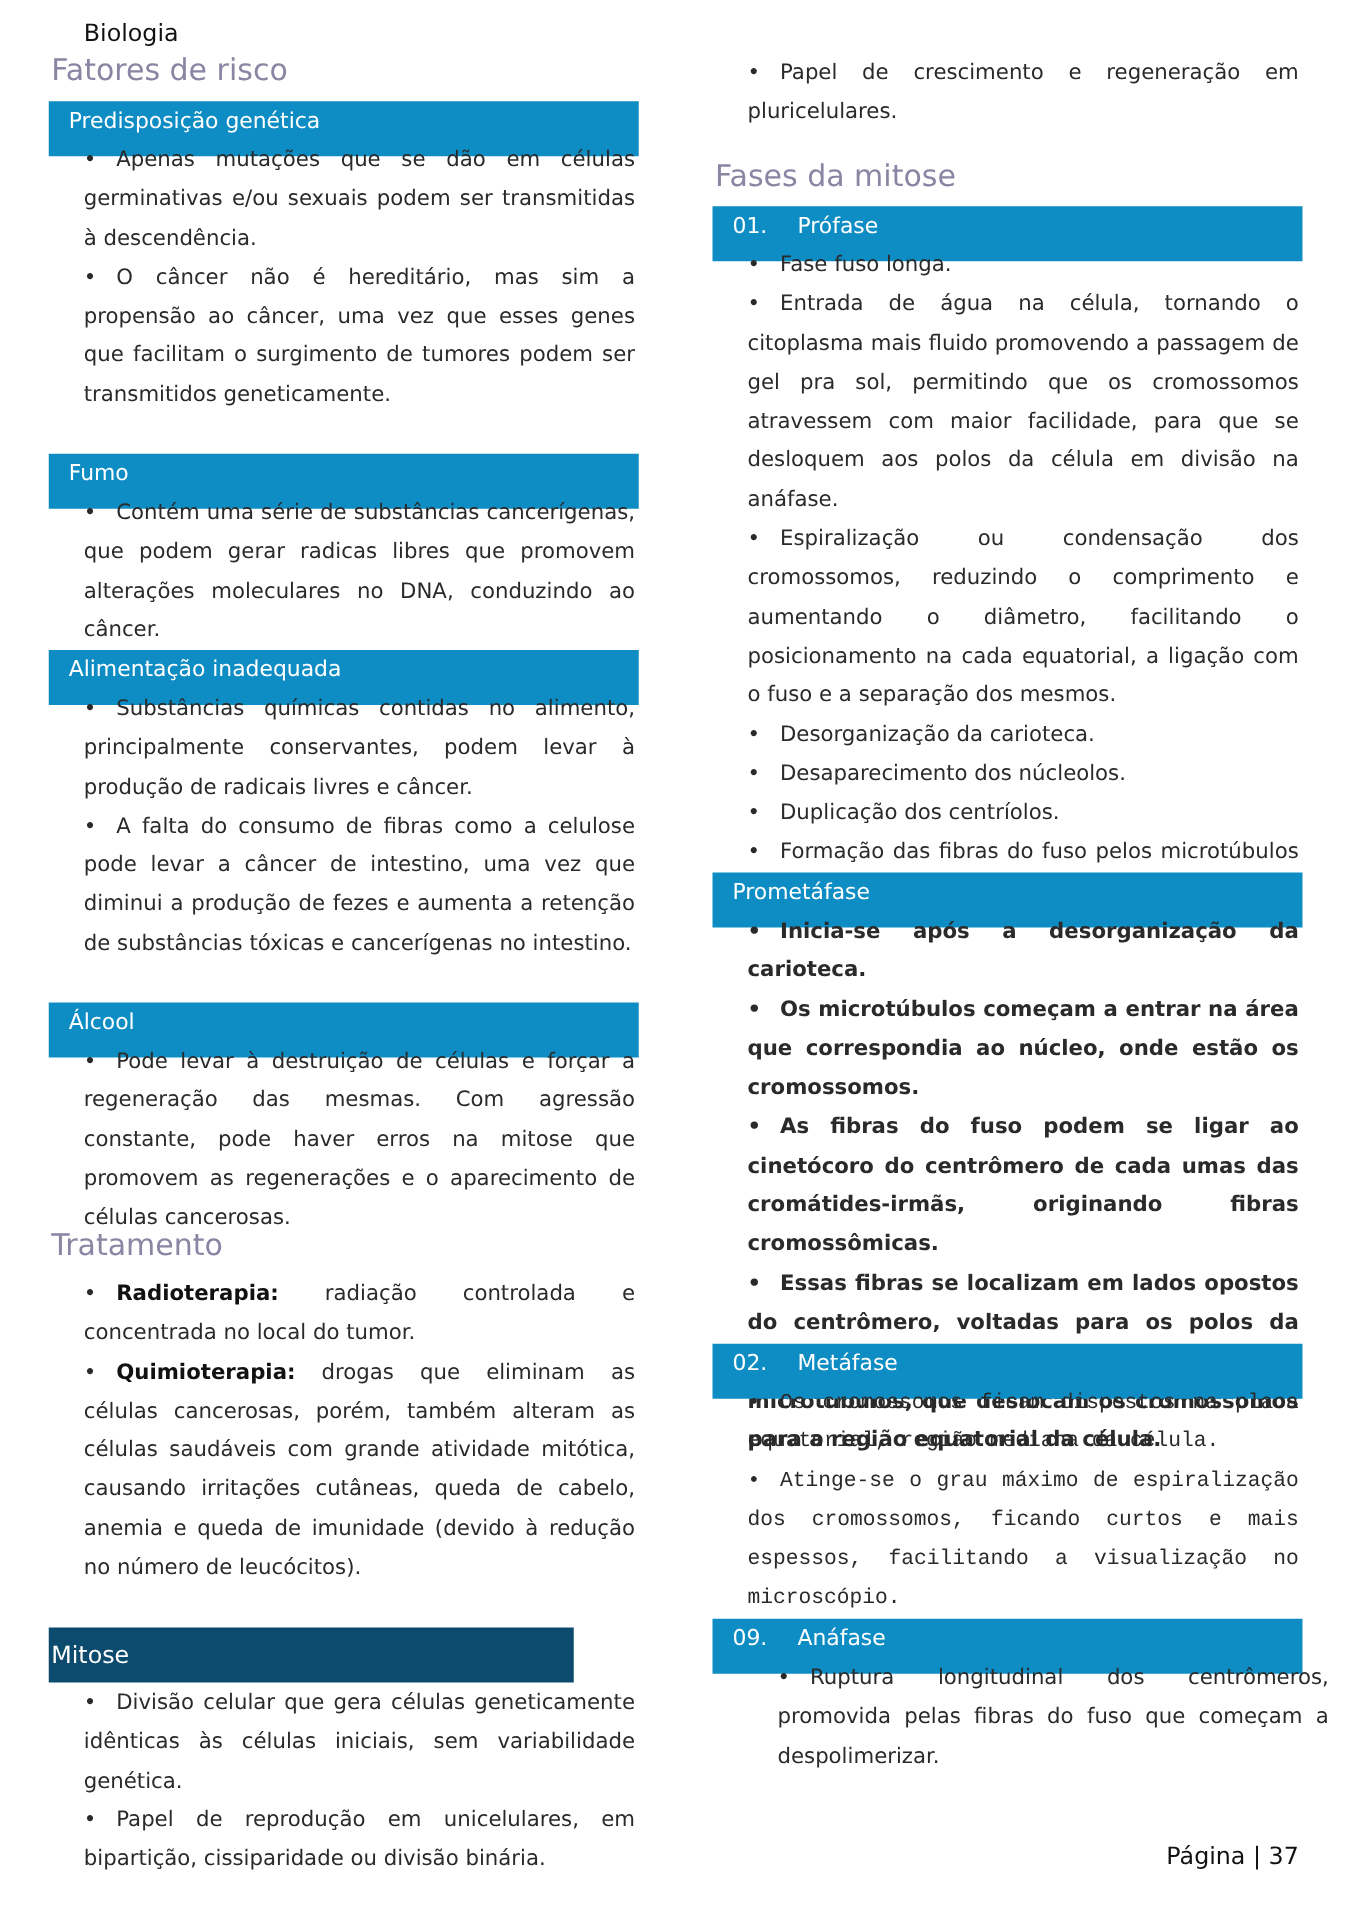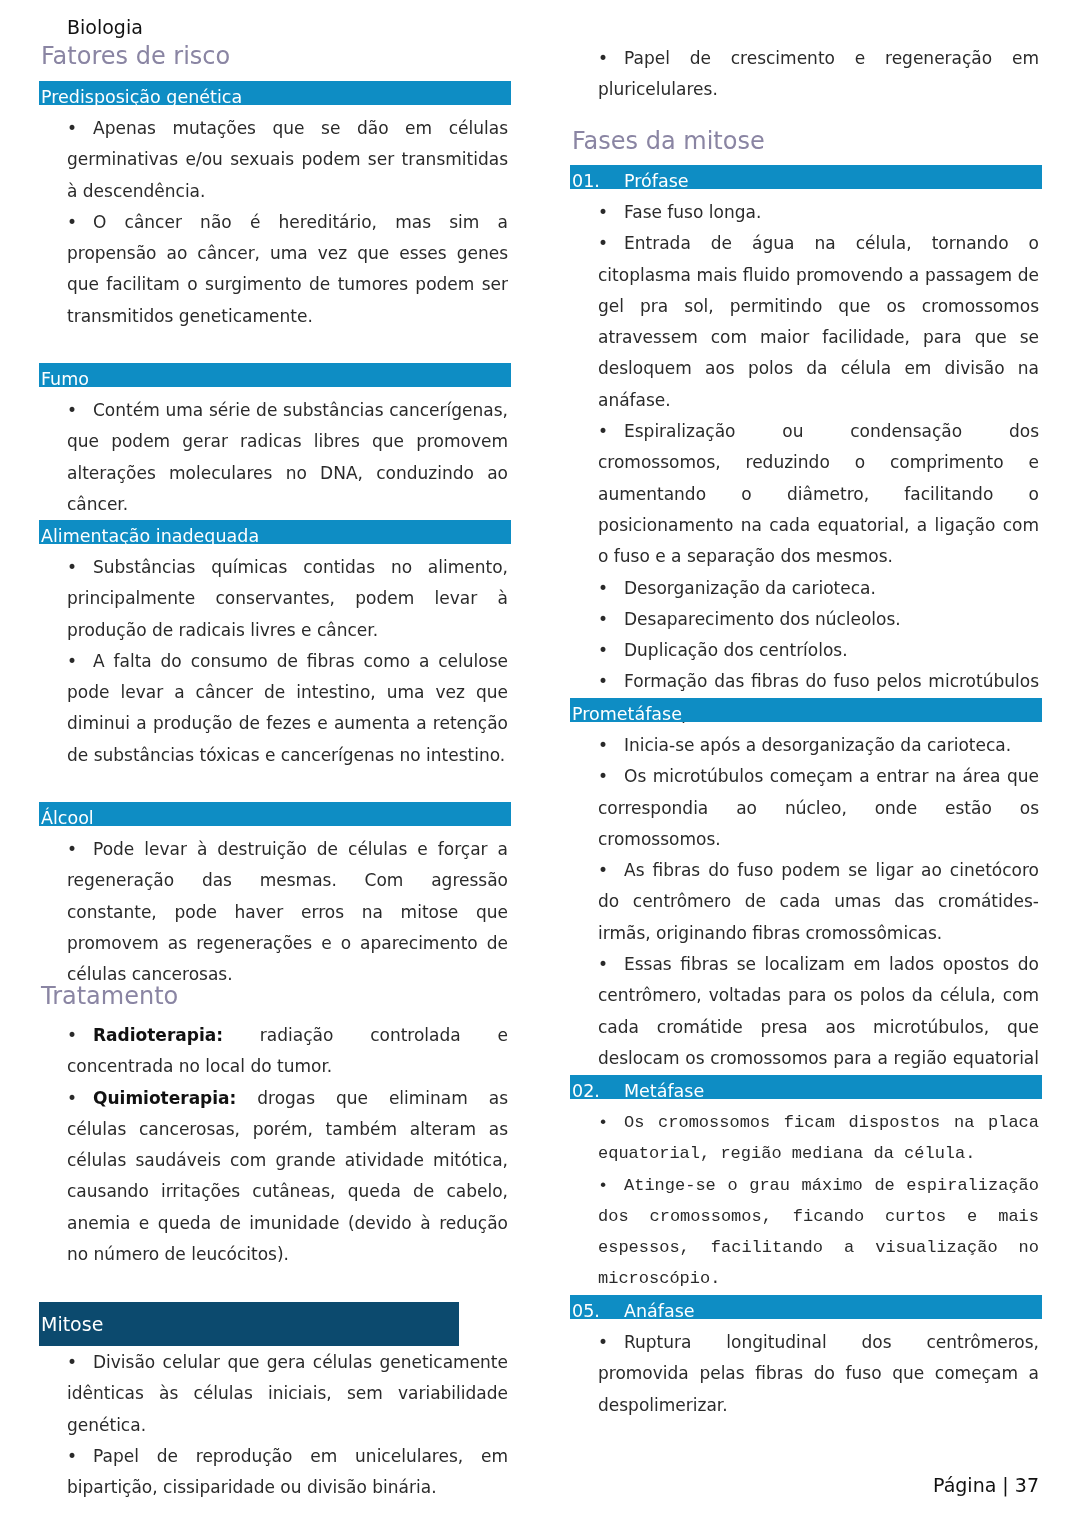--- a/index.html
+++ b/index.html
@@ -3,21 +3,21 @@
 <meta charset="utf-8">
 <style>
   * { box-sizing: border-box; margin: 0; padding: 0; }
   html, body { width: 1080px; height: 1527px; background: #ffffff; }
   body { position: relative; font-family: "DejaVu Sans", sans-serif; color: #222; overflow: hidden; }
   .header-subject { position: absolute; left: 67px; top: 16px; font-size: 19px; color: #111; }
   .col { position: absolute; top: 0; }
   .col-left { left: 39px; width: 472px; }
   .col-right { left: 570px; width: 472px; }
   .section-title { position: absolute; font-size: 24px; color: #8a85a3; white-space: nowrap; }
-  .bar { position: absolute; left: 0; width: 472px; height: 24px; background: #0e8dc4; color: #fff; font-size: 17.5px; line-height: 32px; padding-left: 2px; white-space: nowrap; }
+  .bar { position: absolute; left: 0; width: 472px; height: 44px; background: #0e8dc4; color: #fff; font-size: 17.5px; line-height: 32px; padding-left: 16px; white-space: nowrap; }
   .bar .num { display: inline-block; width: 52px; }
   .bar-light { position: absolute; left: 0; width: 420px; height: 44px; background: #0c4a6e; color: #fff; font-size: 19px; line-height: 44px; padding-left: 2px; }
   .bullets { position: absolute; left: 28px; width: 441px; font-size: 17px; line-height: 31.3px; text-align: justify; color: #2a2a2a; }
   .bullets p { text-indent: 0; }
   .bullets .dot { display: inline-block; width: 26px; }
   .bullets b { font-weight: bold; color: #111; }
   .page-num { position: absolute; right: 41px; top: 1474px; font-size: 19px; color: #111; }
 </style>
 </head>
 <body>
@@ -76,36 +76,36 @@
     <p><span class="dot">•</span><span>Fase fuso longa.</span></p>
     <p><span class="dot">•</span><span>Entrada de água na célula, tornando o citoplasma mais fluido promovendo a passagem de gel pra sol, permitindo que os cromossomos atravessem com maior facilidade, para que se desloquem aos polos da célula em divisão na anáfase.</span></p>
     <p><span class="dot">•</span><span>Espiralização ou condensação dos cromossomos, reduzindo o comprimento e aumentando o diâmetro, facilitando o posicionamento na cada equatorial, a ligação com o fuso e a separação dos mesmos.</span></p>
     <p><span class="dot">•</span><span>Desorganização da carioteca.</span></p>
     <p><span class="dot">•</span><span>Desaparecimento dos núcleolos.</span></p>
     <p><span class="dot">•</span><span>Duplicação dos centríolos.</span></p>
     <p><span class="dot">•</span><span>Formação das fibras do fuso pelos microtúbulos do citoesqueleto.</span></p>
   </div>
 
   <div class="bar" style="top:698px;">Prometáfase</div>
-  <div class="bullets" style="top:730px;">
+  <div class="bullets" style="top:730px;font-weight:bold;">
     <p><span class="dot">•</span><span>Inicia-se após a desorganização da carioteca.</span></p>
     <p><span class="dot">•</span><span>Os microtúbulos começam a entrar na área que correspondia ao núcleo, onde estão os cromossomos.</span></p>
     <p><span class="dot">•</span><span>As fibras do fuso podem se ligar ao cinetócoro do centrômero de cada umas das cromátides-irmãs, originando fibras cromossômicas.</span></p>
     <p><span class="dot">•</span><span>Essas fibras se localizam em lados opostos do centrômero, voltadas para os polos da célula, com cada cromátide presa aos microtúbulos, que deslocam os cromossomos para a região equatorial da célula.</span></p>
   </div>
 
   <div class="bar" style="top:1075px;">
     <span class="num">02.</span><span>Metáfase</span>
   </div>
   <div class="bullets" style="top:1107px;font-family:Liberation Mono, monospace;">
     <p><span class="dot">•</span><span>Os cromossomos ficam dispostos na placa equatorial, região mediana da célula.</span></p>
     <p><span class="dot">•</span><span>Atinge-se o grau máximo de espiralização dos cromossomos, ficando curtos e mais espessos, facilitando a visualização no microscópio.</span></p>
   </div>
 
   <div class="bar" style="top:1295px;">
-    <span class="num">05.</span><span>Anáfase</span>
+    <span class="num">09.</span><span>Anáfase</span>
   </div>
-  <div class="bullets" style="top:1327px;">
+  <div class="bullets" style="top:1327px;margin-left:24px;">
     <p><span class="dot">•</span><span>Ruptura longitudinal dos centrômeros, promovida pelas fibras do fuso que começam a despolimerizar.</span></p>
   </div>
 </div>
 
 <div class="page-num">Página | 37</div>
 
 </body></html>

